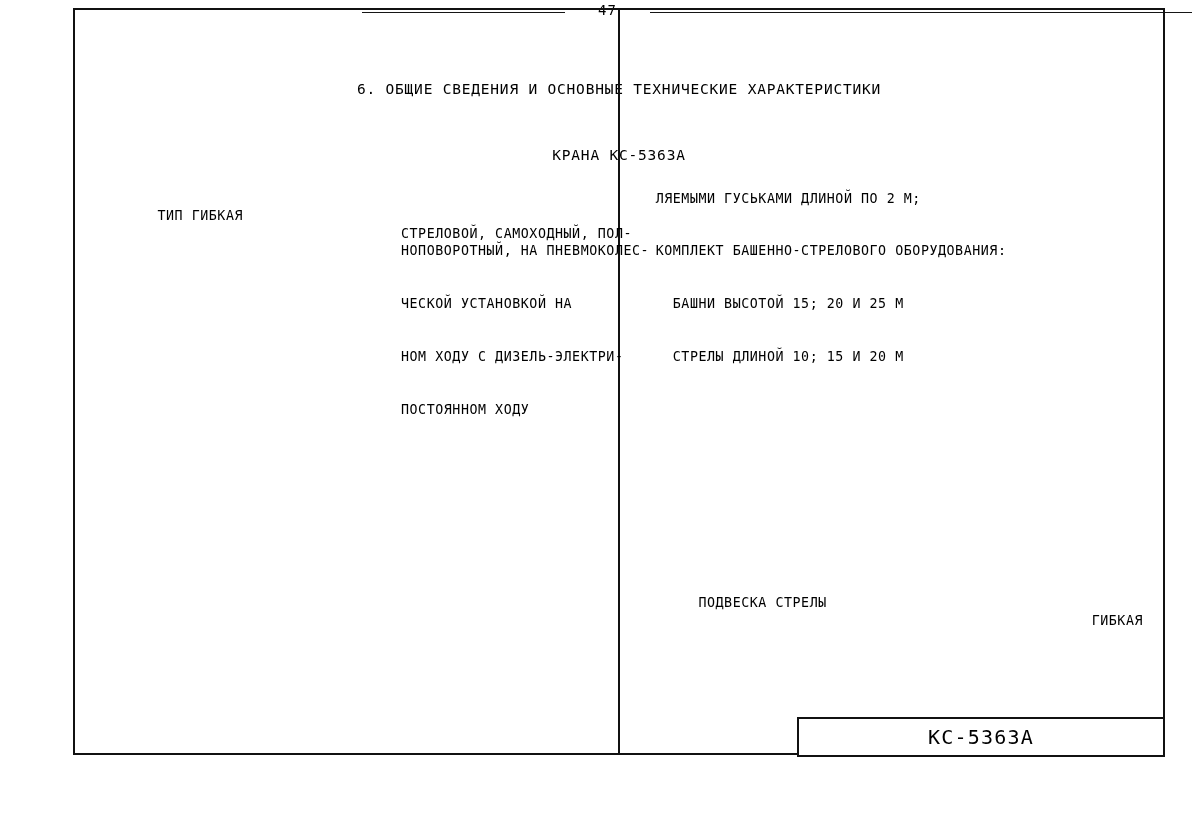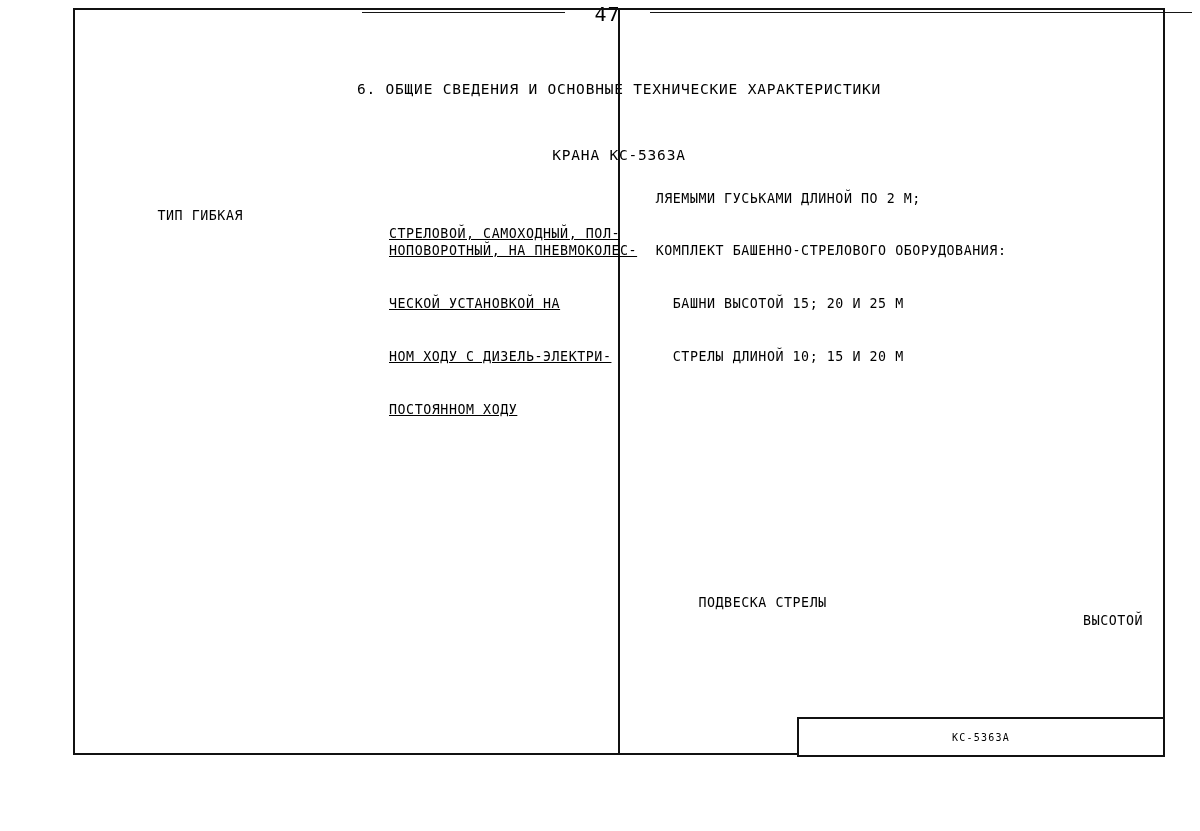--- a/index.html
+++ b/index.html
@@ -31,21 +31,21 @@
     background: #161616;
   }
   .rule.left  { left: 362px;  width: 203px; }
   .rule.right { left: 650px;  width: 542px; }
   #page-number {
     position: absolute;
     left: 565px;
     top: 2px;
     width: 85px;
     text-align: center;
-    font-size: 20px;
+    font-size: 14px;
     letter-spacing: 1px;
   }
 
   
   #frame {
     position: absolute;
     left: 73px;
     top: 8px;
     width: 1092px;
     height: 747px;
@@ -105,41 +105,40 @@
     white-space: pre;
     text-align: right;
   }
   
   #col-left  .row .value { right: 28px; }
   #col-right .row .value { right: 22px; }
 
   
   .row .coltext {
     position: absolute;
-    left: 300px;
-    white-space: pre;
-    text-decoration: underline;
+    left: 312px;
+    white-space: pre;
   }
 
   
   #model-box {
     position: absolute;
     left: 722px;
     top: 707px;
     width: 368px;
     height: 40px;
     border: 2px solid #111111;
     box-sizing: border-box;
     background: #ffffff;
     display: flex;
     align-items: center;
     justify-content: center;
   }
   #model-box .model-text {
-    font-size: 10px;
+    font-size: 20px;
     letter-spacing: 1.2px;
     white-space: pre;
   }
 </style>
 </head>
 <body>
 
 <div id="page-header">
   <div class="rule left"></div>
   <div class="rule right"></div>
@@ -214,21 +213,21 @@
       <div class="row"><span class="label">     БАШНИ ВЫСОТОЙ 15; 20 И 25 М</span></div>
       <div class="row"><span class="label">     СТРЕЛЫ ДЛИНОЙ 10; 15 И 20 М</span></div>
     </div>
 
     <div class="spacer"></div>
 
     
     <div class="block">
       <div class="row">
         <span class="label">ПОДВЕСКА СТРЕЛЫ</span>
-        <span class="value">ВЫСОТОЙ</span>
+        <span class="value">ГИБКАЯ</span>
       </div>
     </div>
 
     <div class="spacer"></div>
 
     
     <div class="block">
       
       
     </div>

